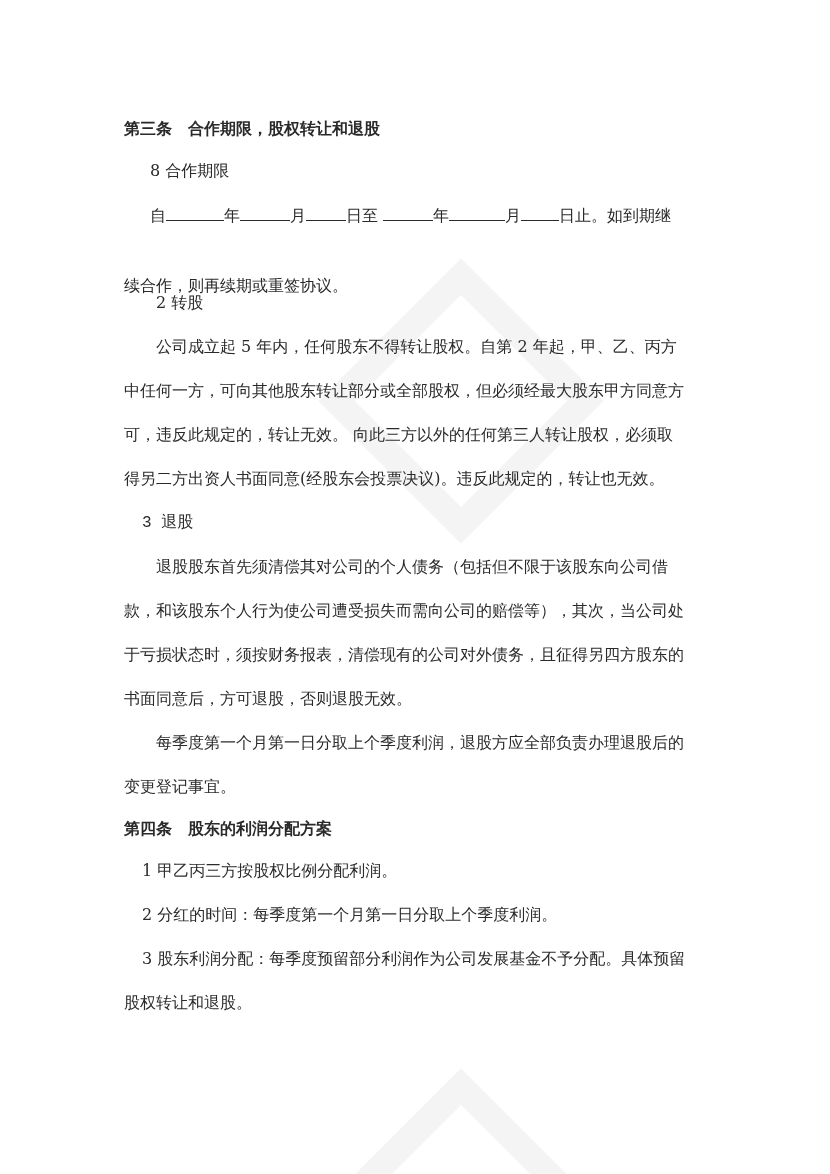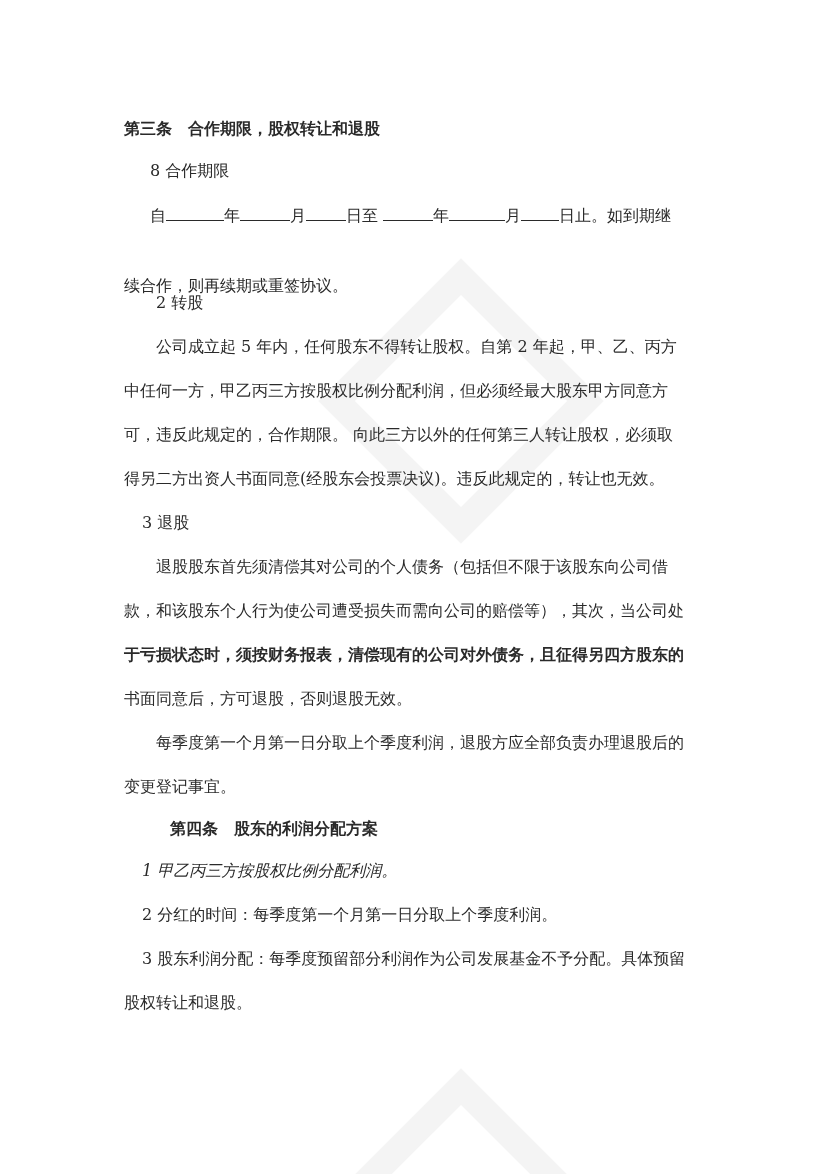--- a/index.html
+++ b/index.html
@@ -28,35 +28,35 @@
 
     <div class="line" style="top:96px; left:26px;text-align:right;">
       <span>自</span><span class="blank" style="width:58px;"></span><span>年</span><span class="blank" style="width:50px;"></span><span>月</span><span class="blank" style="width:40px;"></span><span>日至</span>&nbsp;<span class="blank" style="width:50px;"></span><span>年</span><span class="blank" style="width:56px;"></span><span>月</span><span class="blank" style="width:38px;"></span><span>日止。如到期继</span>
     </div>
 
     <div class="line" style="top:140px;margin-top:27px;">续合作，则再续期或重签协议。</div>
 
     <div class="line" style="top:184px; left:26px;margin-left:6px;">2 转股</div>
 
     <div class="line" style="top:228px; left:32px;">公司成立起 5 年内，任何股东不得转让股权。自第 2  年起，甲、乙、丙方</div>
-    <div class="line" style="top:272px;">中任何一方，甲乙丙三方按股权比例分配利润，但必须经最大股东甲方同意方</div>
-    <div class="line" style="top:316px;">可，违反此规定的，合作期限。 向此三方以外的任何第三人转让股权，必须取</div>
+    <div class="line" style="top:272px;">中任何一方，可向其他股东转让部分或全部股权，但必须经最大股东甲方同意方</div>
+    <div class="line" style="top:316px;">可，违反此规定的，转让无效。 向此三方以外的任何第三人转让股权，必须取</div>
     <div class="line" style="top:360px;">得另二方出资人书面同意(经股东会投票决议)。违反此规定的，转让也无效。</div>
 
-    <div class="line" style="top:404px; left:18px;">3 退股</div>
+    <div class="line" style="top:404px; left:18px;font-family:Liberation Mono, monospace;">3 退股</div>
 
     <div class="line" style="top:448px; left:32px;">退股股东首先须清偿其对公司的个人债务（包括但不限于该股东向公司借</div>
     <div class="line" style="top:492px;">款，和该股东个人行为使公司遭受损失而需向公司的赔偿等），其次，当公司处</div>
-    <div class="line" style="top:536px;font-weight:bold;">于亏损状态时，须按财务报表，清偿现有的公司对外债务，且征得另四方股东的</div>
+    <div class="line" style="top:536px;">于亏损状态时，须按财务报表，清偿现有的公司对外债务，且征得另四方股东的</div>
     <div class="line" style="top:580px;">书面同意后，方可退股，否则退股无效。</div>
 
     <div class="line" style="top:624px; left:32px;">每季度第一个月第一日分取上个季度利润，退股方应全部负责办理退股后的</div>
     <div class="line" style="top:668px;">变更登记事宜。</div>
 
-    <div class="line bold" style="top:710px;margin-left:46px;">第四条　股东的利润分配方案</div>
+    <div class="line bold" style="top:710px;">第四条　股东的利润分配方案</div>
 
-    <div class="line" style="top:752px; left:18px;font-style:italic;">1 甲乙丙三方按股权比例分配利润。</div>
+    <div class="line" style="top:752px; left:18px;">1 甲乙丙三方按股权比例分配利润。</div>
     <div class="line" style="top:796px; left:18px;">2  分红的时间：每季度第一个月第一日分取上个季度利润。</div>
     <div class="line" style="top:840px; left:18px;">3  股东利润分配：每季度预留部分利润作为公司发展基金不予分配。具体预留</div>
     <div class="line" style="top:884px;">股权转让和退股。</div>
 
   </div>
 </div>
 
 </body></html>

